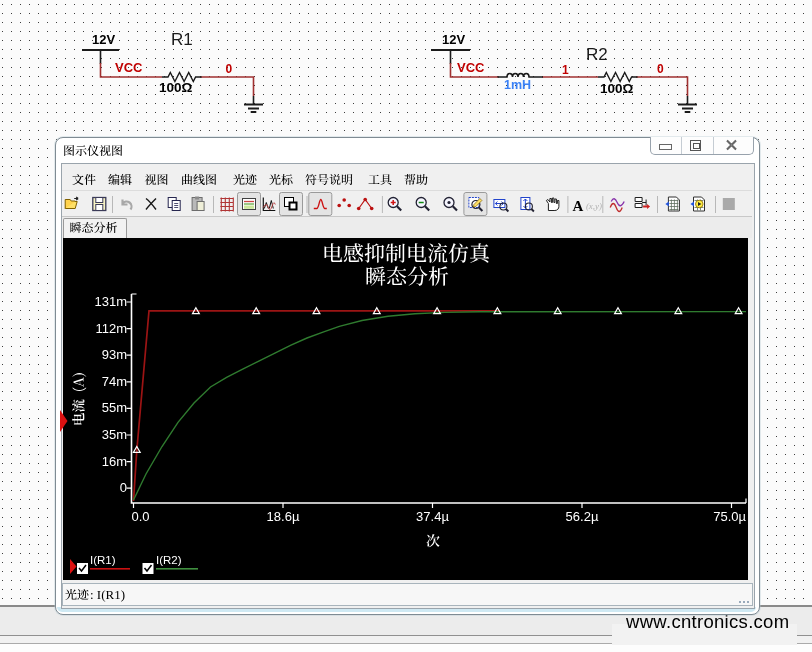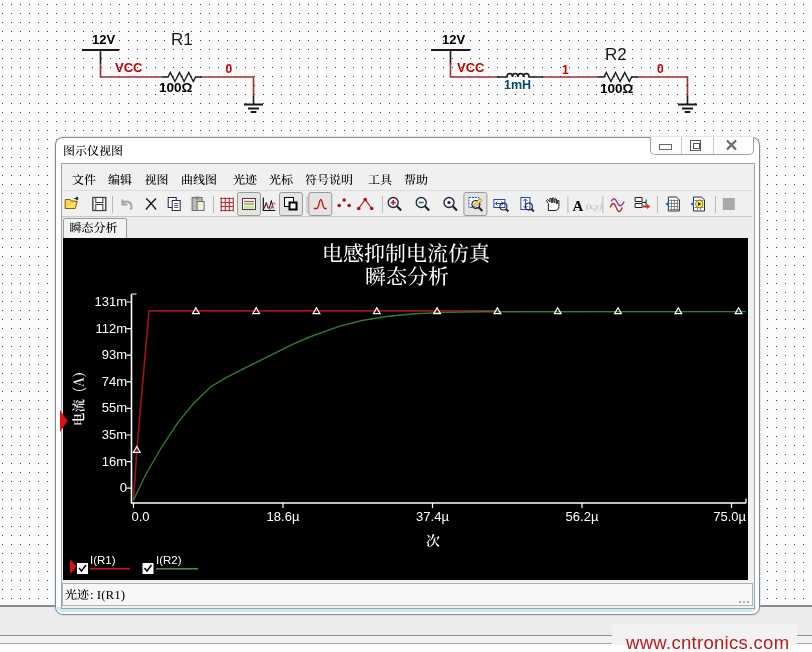--- a/index.html
+++ b/index.html
@@ -39,33 +39,33 @@
     <path d="M682.0 108.5 H693.0" stroke="#1a1a1a" stroke-width="2"></path>
     <path d="M684.7 112 H690.3" stroke="#1a1a1a" stroke-width="2"></path>
   </svg>
 <div style="position:absolute;left:92px;top:33px;font:bold 13px 'Liberation Sans',sans-serif;color:#000;white-space:nowrap;line-height:1">12V</div>
 <div style="position:absolute;left:115px;top:61px;font:bold 13px 'Liberation Sans',sans-serif;color:#c00000;white-space:nowrap;line-height:1">VCC</div>
 <div style="position:absolute;left:171px;top:31px;font:normal 17px 'Liberation Sans',sans-serif;color:#1a1a1a;white-space:nowrap;line-height:1">R1</div>
 <div style="position:absolute;left:159px;top:81px;font:bold 13.5px 'Liberation Sans',sans-serif;color:#000;white-space:nowrap;line-height:1">100Ω</div>
 <div style="position:absolute;left:225.5px;top:63px;font:bold 12px 'Liberation Sans',sans-serif;color:#c00000;white-space:nowrap;line-height:1">0</div>
 <div style="position:absolute;left:442px;top:33px;font:bold 13px 'Liberation Sans',sans-serif;color:#000;white-space:nowrap;line-height:1">12V</div>
 <div style="position:absolute;left:457px;top:61px;font:bold 13px 'Liberation Sans',sans-serif;color:#c00000;white-space:nowrap;line-height:1">VCC</div>
-<div style="position:absolute;left:605px;top:45.5px;font:normal 17px 'Liberation Sans',sans-serif;color:#1a1a1a;white-space:nowrap;line-height:1">R2</div>
-<div style="position:absolute;left:504px;top:79px;font:bold 12.5px 'Liberation Sans',sans-serif;color:#0c4a6e;white-space:nowrap;line-height:1">1mH</div>
+<div style="position:absolute;left:586px;top:45.5px;font:normal 17px 'Liberation Sans',sans-serif;color:#1a1a1a;white-space:nowrap;line-height:1">R2</div>
+<div style="position:absolute;left:504px;top:79px;font:bold 12.5px 'Liberation Sans',sans-serif;color:#3b82f6;white-space:nowrap;line-height:1">1mH</div>
 <div style="position:absolute;left:562px;top:63.5px;font:bold 12px 'Liberation Sans',sans-serif;color:#c00000;white-space:nowrap;line-height:1">1</div>
 <div style="position:absolute;left:600px;top:81.5px;font:bold 13.5px 'Liberation Sans',sans-serif;color:#000;white-space:nowrap;line-height:1">100Ω</div>
 <div style="position:absolute;left:657px;top:63px;font:bold 12px 'Liberation Sans',sans-serif;color:#c00000;white-space:nowrap;line-height:1">0</div>
 <div style="position:absolute;left:0;top:605px;width:812px;height:1.5px;background:#8a8a8a"></div>
 <div style="position:absolute;left:0;top:607px;width:812px;height:45px;background:#ececec"></div>
 <div style="position:absolute;left:0;top:635px;width:812px;height:1px;background:#909090"></div>
 <div style="position:absolute;left:0;top:636px;width:812px;height:7px;background:#f1f1f1"></div>
 <div style="position:absolute;left:0;top:643px;width:812px;height:1px;background:#aaa"></div>
 <div style="position:absolute;left:0;top:644px;width:812px;height:8px;background:#fdfdfd"></div>
 <div style="position:absolute;left:612px;top:624px;width:185px;height:21px;background:#f2f2f2"></div>
-<div style="position:absolute;left:626px;top:634px;font:18.5px 'Liberation Sans',sans-serif;color:#b91c1c;letter-spacing:.3px;line-height:1">www.cntronics.com</div>
+<div style="position:absolute;left:626px;top:613px;font:18.5px 'Liberation Sans',sans-serif;color:#000000;letter-spacing:.3px;line-height:1">www.cntronics.com</div>
 <div style="position:absolute;left:55px;top:137px;width:703px;height:476px;background:#fff;border:1px solid #7f8b93;border-radius:8px;box-shadow:0 0 0 1px rgba(180,200,210,.35)"></div>
 <div style="position:absolute;left:57px;top:607px;width:699px;height:5px;background:#cfe9f3;border-radius:0 0 7px 7px"></div>
 <svg style="position:absolute;left:55px;top:137px;overflow:visible" width="140" height="26">
     <path d="M10.2 18.6Q10.2 18.6 10.1 18.7Q10.0 18.8 9.8 18.9Q9.7 19.0 9.5 19.0H9.3V8.7V8.2L10.3 8.7H18.2V9.0H10.2ZM17.6 8.7 18.1 8.1 19.2 8.9Q19.2 9.0 19.0 9.1Q18.9 9.1 18.7 9.2V18.6Q18.7 18.6 18.6 18.7Q18.4 18.8 18.2 18.8Q18.1 18.9 17.9 18.9H17.7V8.7ZM13.7 9.6Q13.7 9.8 13.3 9.7Q13.1 10.2 12.7 10.8Q12.3 11.3 11.9 11.9Q11.4 12.4 10.8 12.8L10.7 12.7Q11.1 12.2 11.5 11.5Q11.8 10.9 12.1 10.3Q12.3 9.6 12.5 9.1ZM13.0 14.1Q13.7 14.1 14.2 14.2Q14.7 14.3 15.0 14.4Q15.3 14.6 15.4 14.8Q15.5 15.0 15.5 15.1Q15.4 15.3 15.3 15.4Q15.1 15.5 14.9 15.4Q14.7 15.1 14.1 14.8Q13.6 14.5 12.9 14.3ZM11.8 15.7Q13.1 15.7 14.0 15.8Q14.8 16.0 15.3 16.2Q15.8 16.5 16.1 16.7Q16.3 16.9 16.3 17.2Q16.3 17.4 16.1 17.5Q16.0 17.6 15.7 17.5Q15.4 17.3 14.8 17.0Q14.2 16.7 13.4 16.4Q12.7 16.1 11.8 15.9ZM12.3 10.8Q12.8 11.5 13.6 12.1Q14.4 12.6 15.4 13.0Q16.5 13.4 17.6 13.6L17.5 13.7Q17.3 13.8 17.1 14.0Q16.9 14.2 16.8 14.5Q15.2 14.0 14.0 13.1Q12.8 12.3 12.2 10.9ZM15.4 10.4 16.0 9.9 16.9 10.7Q16.8 10.8 16.7 10.8Q16.6 10.8 16.4 10.8Q15.6 12.2 14.1 13.2Q12.6 14.2 10.6 14.7L10.5 14.5Q11.6 14.1 12.6 13.5Q13.6 12.8 14.3 12.0Q15.1 11.3 15.5 10.4ZM15.9 10.4V10.8H12.3L12.7 10.4ZM18.2 17.8V18.1H9.8V17.8Z M21.8 9.1H28.4L29.1 8.3Q29.1 8.3 29.2 8.4Q29.3 8.4 29.5 8.6Q29.7 8.7 29.9 8.9Q30.1 9.1 30.3 9.3Q30.2 9.4 30.0 9.4H21.9ZM20.5 11.9H29.6L30.3 11.1Q30.3 11.1 30.4 11.2Q30.5 11.3 30.7 11.4Q30.9 11.6 31.1 11.8Q31.3 11.9 31.5 12.1Q31.5 12.3 31.2 12.3H20.6ZM28.1 13.6Q29.2 14.1 29.8 14.7Q30.5 15.2 30.8 15.7Q31.2 16.2 31.3 16.6Q31.4 17.0 31.3 17.3Q31.2 17.5 31.0 17.6Q30.8 17.7 30.5 17.5Q30.3 17.0 30.1 16.5Q29.8 16.0 29.5 15.5Q29.1 15.0 28.7 14.5Q28.3 14.1 28.0 13.7ZM22.9 13.5 24.3 14.1Q24.2 14.1 24.1 14.2Q24.0 14.3 23.8 14.2Q23.5 14.8 23.0 15.4Q22.5 16.1 21.9 16.7Q21.2 17.3 20.5 17.7L20.4 17.6Q21.0 17.0 21.5 16.3Q21.9 15.6 22.3 14.8Q22.7 14.1 22.9 13.5ZM25.5 11.9H26.5V17.6Q26.5 18.0 26.4 18.2Q26.3 18.5 26.0 18.7Q25.7 18.9 25.0 19.0Q25.0 18.7 24.9 18.5Q24.8 18.4 24.7 18.2Q24.5 18.1 24.3 18.0Q24.0 17.9 23.5 17.9V17.7Q23.5 17.7 23.7 17.7Q24.0 17.7 24.3 17.7Q24.6 17.8 24.9 17.8Q25.1 17.8 25.2 17.8Q25.4 17.8 25.5 17.7Q25.5 17.7 25.5 17.6Z M36.5 8.4Q36.5 8.5 36.4 8.6Q36.3 8.6 36.1 8.6Q35.6 9.8 35.1 10.8Q34.5 11.8 33.8 12.7Q33.2 13.5 32.5 14.2L32.3 14.1Q32.8 13.3 33.3 12.3Q33.8 11.3 34.3 10.2Q34.7 9.1 35.0 7.9ZM35.3 11.4Q35.3 11.4 35.2 11.5Q35.1 11.6 34.9 11.6V18.6Q34.9 18.7 34.8 18.8Q34.7 18.8 34.5 18.9Q34.3 19.0 34.1 19.0H34.0V11.6L34.4 11.0ZM38.2 8.0Q38.8 8.4 39.2 8.8Q39.6 9.2 39.8 9.5Q40.0 9.9 40.0 10.2Q40.0 10.5 39.9 10.7Q39.8 10.8 39.6 10.9Q39.4 10.9 39.2 10.7Q39.1 10.3 38.9 9.8Q38.8 9.3 38.5 8.9Q38.3 8.4 38.0 8.1ZM36.9 9.3Q37.1 11.0 37.7 12.4Q38.3 13.8 39.2 14.9Q40.0 16.0 41.2 16.8Q42.3 17.6 43.6 18.1L43.6 18.3Q43.3 18.3 43.0 18.4Q42.7 18.6 42.5 18.9Q41.3 18.3 40.3 17.4Q39.3 16.5 38.6 15.4Q37.8 14.2 37.3 12.7Q36.9 11.2 36.6 9.4ZM42.9 9.3Q42.9 9.4 42.8 9.5Q42.7 9.6 42.5 9.6Q42.0 11.9 41.1 13.8Q40.2 15.6 38.8 16.9Q37.4 18.2 35.4 19.0L35.3 18.8Q37.9 17.6 39.4 15.1Q41.0 12.6 41.5 9.0Z M53.3 14.2Q53.2 14.5 52.9 14.5V17.6Q52.9 17.7 53.0 17.8Q53.0 17.8 53.2 17.8H54.0Q54.2 17.8 54.4 17.8Q54.5 17.8 54.6 17.8Q54.8 17.8 54.8 17.7Q54.9 17.5 55.0 17.1Q55.1 16.6 55.2 16.1H55.3L55.4 17.7Q55.6 17.8 55.6 17.9Q55.7 17.9 55.7 18.1Q55.7 18.3 55.5 18.4Q55.4 18.5 55.0 18.6Q54.6 18.6 53.9 18.6H53.0Q52.6 18.6 52.4 18.6Q52.2 18.5 52.1 18.3Q52.1 18.1 52.1 17.8V14.1ZM52.8 10.4Q52.7 10.5 52.6 10.6Q52.5 10.7 52.3 10.7Q52.3 11.9 52.3 12.9Q52.2 13.9 52.1 14.8Q51.9 15.7 51.4 16.5Q50.9 17.2 50.1 17.8Q49.3 18.5 47.9 19.0L47.8 18.8Q48.9 18.2 49.6 17.6Q50.3 16.9 50.7 16.1Q51.1 15.4 51.2 14.5Q51.4 13.5 51.4 12.5Q51.4 11.4 51.4 10.2ZM49.3 8.4 50.3 8.8H53.6L54.1 8.3L55.1 9.0Q55.0 9.1 54.9 9.2Q54.8 9.2 54.6 9.3V14.8Q54.6 14.9 54.4 15.0Q54.1 15.1 53.8 15.1H53.7V9.1H50.1V15.0Q50.1 15.0 49.9 15.1Q49.7 15.3 49.4 15.3H49.3V8.8ZM45.8 7.9Q46.5 8.1 46.8 8.4Q47.2 8.7 47.3 8.9Q47.5 9.2 47.5 9.4Q47.4 9.7 47.3 9.8Q47.2 9.9 47.0 9.9Q46.8 9.9 46.6 9.8Q46.5 9.5 46.4 9.1Q46.3 8.8 46.1 8.5Q45.9 8.2 45.7 8.0ZM47.2 18.6Q47.2 18.7 47.1 18.7Q47.0 18.8 46.8 18.9Q46.6 19.0 46.4 19.0H46.2V13.4L47.2 12.6ZM47.0 13.0Q47.6 13.3 48.0 13.5Q48.4 13.8 48.5 14.1Q48.7 14.3 48.7 14.5Q48.7 14.8 48.6 14.9Q48.5 15.0 48.4 15.1Q48.2 15.1 48.0 14.9Q47.9 14.6 47.7 14.3Q47.6 14.0 47.3 13.7Q47.1 13.4 46.9 13.1ZM47.3 10.5 47.9 9.9 48.9 10.8Q48.8 10.9 48.7 10.9Q48.5 11.0 48.3 11.0Q48.0 11.8 47.4 12.6Q46.7 13.5 46.0 14.3Q45.2 15.0 44.4 15.6L44.2 15.5Q44.8 15.0 45.3 14.4Q45.8 13.8 46.2 13.1Q46.6 12.4 46.9 11.7Q47.3 11.1 47.5 10.5ZM48.1 10.5V10.8H44.6L44.5 10.5Z M58.2 18.6Q58.2 18.6 58.1 18.7Q58.0 18.8 57.8 18.9Q57.7 19.0 57.5 19.0H57.3V8.7V8.2L58.3 8.7H66.2V9.0H58.2ZM65.6 8.7 66.1 8.1 67.2 8.9Q67.2 9.0 67.0 9.1Q66.9 9.1 66.7 9.2V18.6Q66.7 18.6 66.6 18.7Q66.4 18.8 66.2 18.8Q66.1 18.9 65.9 18.9H65.7V8.7ZM61.7 9.6Q61.7 9.8 61.3 9.7Q61.1 10.2 60.7 10.8Q60.3 11.3 59.9 11.9Q59.4 12.4 58.8 12.8L58.7 12.7Q59.1 12.2 59.5 11.5Q59.8 10.9 60.1 10.3Q60.3 9.6 60.5 9.1ZM61.0 14.1Q61.7 14.1 62.2 14.2Q62.7 14.3 63.0 14.4Q63.3 14.6 63.4 14.8Q63.5 15.0 63.5 15.1Q63.4 15.3 63.3 15.4Q63.1 15.5 62.9 15.4Q62.7 15.1 62.1 14.8Q61.6 14.5 60.9 14.3ZM59.8 15.7Q61.1 15.7 62.0 15.8Q62.8 16.0 63.3 16.2Q63.8 16.5 64.1 16.7Q64.3 16.9 64.3 17.2Q64.3 17.4 64.1 17.5Q64.0 17.6 63.7 17.5Q63.4 17.3 62.8 17.0Q62.2 16.7 61.4 16.4Q60.7 16.1 59.8 15.9ZM60.3 10.8Q60.8 11.5 61.6 12.1Q62.4 12.6 63.4 13.0Q64.5 13.4 65.6 13.6L65.5 13.7Q65.3 13.8 65.1 14.0Q64.9 14.2 64.8 14.5Q63.2 14.0 62.0 13.1Q60.8 12.3 60.2 10.9ZM63.4 10.4 64.0 9.9 64.9 10.7Q64.8 10.8 64.7 10.8Q64.6 10.8 64.4 10.8Q63.6 12.2 62.1 13.2Q60.6 14.2 58.6 14.7L58.5 14.5Q59.6 14.1 60.6 13.5Q61.6 12.8 62.3 12.0Q63.1 11.3 63.5 10.4ZM63.9 10.4V10.8H60.3L60.7 10.4ZM66.2 17.8V18.1H57.8V17.8Z" fill="#000"></path>
   </svg>
 <div style="position:absolute;left:650px;top:137px;width:102px;height:17px;background:#fdfdfd;border:1px solid #98a2ac;border-top:none;border-radius:0 0 5px 5px;display:flex">
 <div style="flex:1;border-right:1px solid #c5ccd3;position:relative">
       <div style="position:absolute;left:8px;top:7px;width:11px;height:4px;border:1px solid #666"></div>
     </div>
 <div style="flex:1;border-right:1px solid #c5ccd3;position:relative">

